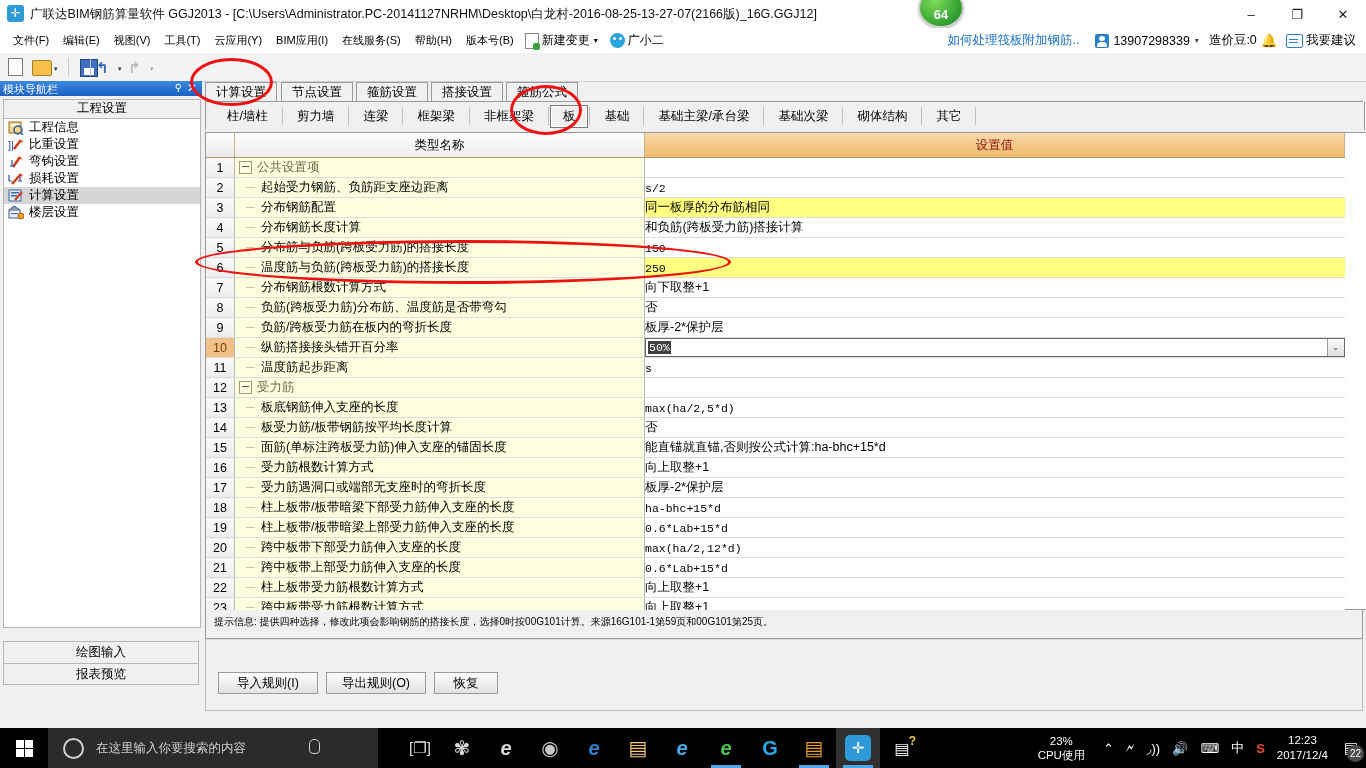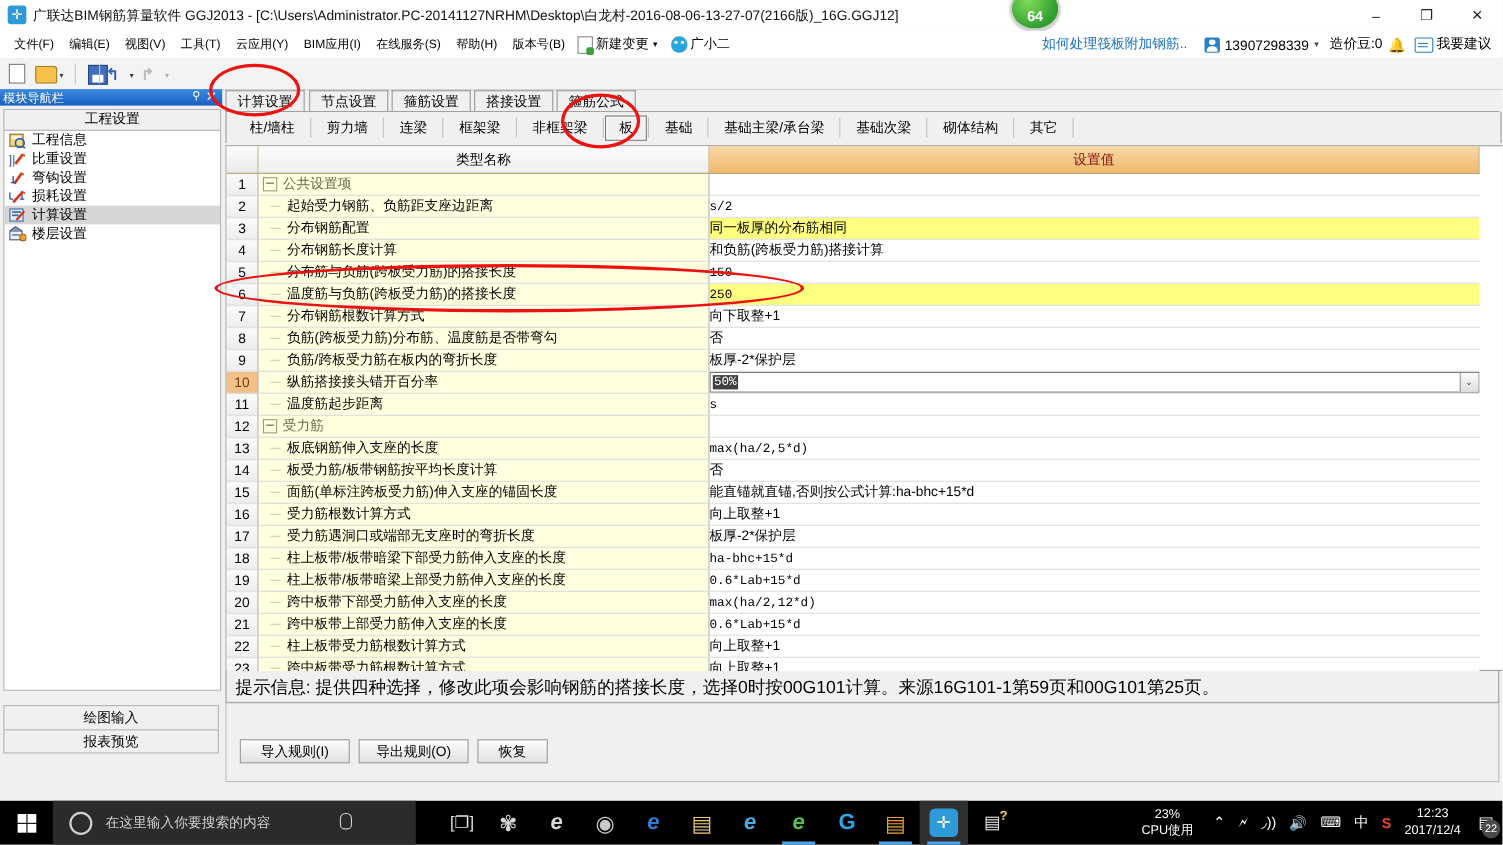--- a/index.html
+++ b/index.html
@@ -133,21 +133,21 @@
   
   .vscroll{position:absolute;right:1px;top:1px;width:17px;height:476px;background:#f0f0f0;border-left:1px solid #cfcfcf;}
   .sb-arrow{width:17px;height:16px;background:linear-gradient(to bottom,#fafafa,#e3e3e3);border:1px solid #c4c4c4;
      box-sizing:border-box;display:flex;align-items:center;justify-content:center;font-size:8px;color:#555;}
   .sb-arrow.bot{position:absolute;bottom:0;left:0;}
   .sb-thumb{position:absolute;left:1px;top:18px;width:15px;height:262px;background:#cdcdcd;border:1px solid #bdbdbd;box-sizing:border-box;}
 
   
   .hintbar{position:absolute;left:205px;top:610px;width:1158px;height:29px;background:#f0f0f0;
            border:1px solid #9a9a9a;border-top:none;box-sizing:border-box;}
-  .hinttxt{position:absolute;left:8px;top:5px;font-size:16px;white-space:nowrap;}
+  .hinttxt{position:absolute;left:8px;top:5px;font-size:10px;white-space:nowrap;}
 
   
   .actionarea{position:absolute;left:205px;top:639px;width:1158px;height:72px;background:#f0f0f0;
               border:1px solid #bdbdbd;border-top:1px solid #dcdcdc;box-sizing:border-box;}
   .abtn{position:absolute;top:32px;height:22px;background:linear-gradient(to bottom,#fcfcfc,#e2e2e2);
         border:1px solid #9a9a9a;font-size:12.5px;line-height:20px;text-align:center;box-sizing:border-box;}
 
   
   .taskbar{position:absolute;left:0;top:728px;width:1366px;height:40px;background:#000;}
   .winbtn{position:absolute;left:0;top:0;width:48px;height:40px;display:flex;align-items:center;justify-content:center;}
@@ -172,21 +172,21 @@
   
   .oval{position:absolute;border:3px solid #ee1111;border-radius:50%;pointer-events:none;}
 </style>
 </head>
 <body>
 
 <div class="app">
 
   <div class="titlebar">
     <div class="tb-icon">✛</div>
-    <div class="tb-title">广联达BIM钢筋算量软件 GGJ2013 - [C:\Users\Administrator.PC-20141127NRHM\Desktop\白龙村-2016-08-06-13-27-07(2166版)_16G.GGJ12]</div>
+    <div class="tb-title">广联达BIM钢筋算量软件 GGJ2013 - [C:\Users\Administrator.PC-20141127NRHM\Desktop\白龙村-2016-08-25-13-27-07(2166版)_16G.GGJ12]</div>
     <div class="tb-btns">
       <div class="tb-btn">–</div>
       <div class="tb-btn">❐</div>
       <div class="tb-btn close">✕</div>
     </div>
   </div>
   <div class="badge64">64</div>
 
   <div class="menubar">
     <div class="menus">

